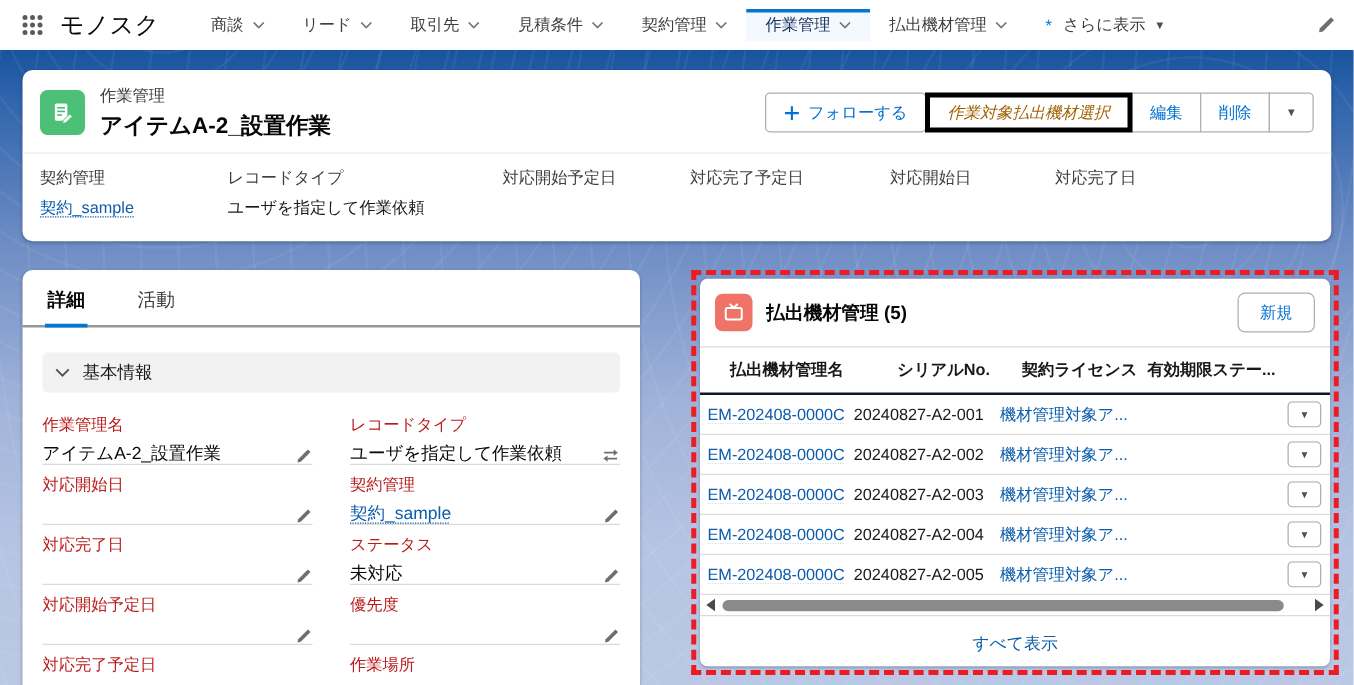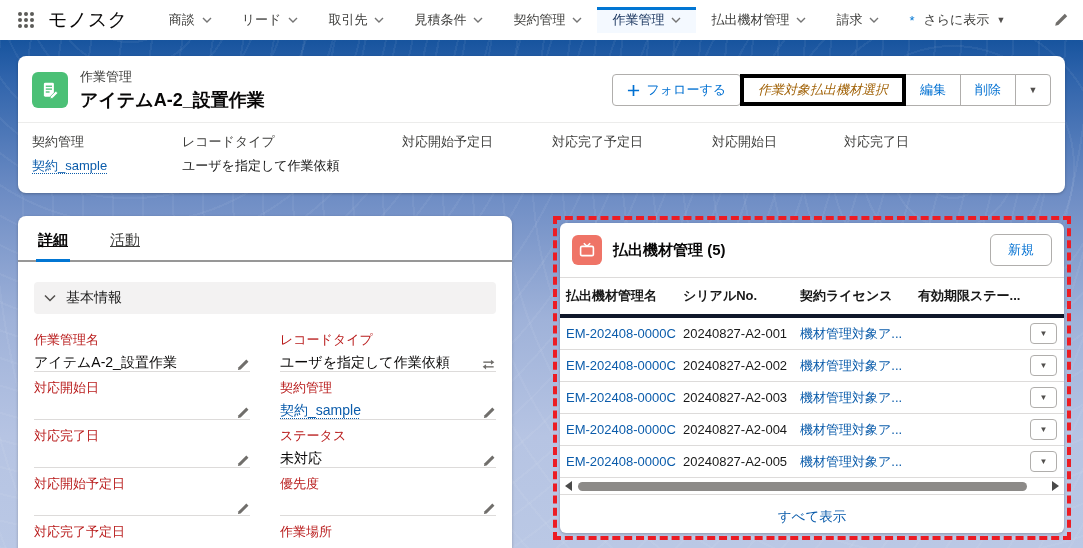--- a/index.html
+++ b/index.html
@@ -47,38 +47,38 @@
   .hc-fields { display:flex; padding:10px 14px 18px; border-top:1px solid #ececeb; }
   .hfield { padding-right:16px; }
   .hfield .lbl { font-size:13px; color:#3e3e3c; margin-bottom:6px;}
   .hfield .val { font-size:13px; min-height:17px;}
   .w1{width:150px}.w2{width:220px}.w3{width:150px}.w4{width:160px}.w5{width:132px}.w6{width:132px}
   a.lk { color:#0b5cab; text-decoration:none; cursor:pointer;}
   a.lk.dot { text-decoration:underline dotted; text-underline-offset:3px; text-decoration-thickness:1px;}
   
   .left-card { left:18px; top:176px; width:494px; height:400px; border-radius:8px 8px 0 0;}
   .dtabs { display:flex; padding:0 18px; border-bottom:2px solid #979797; }
-  .dtab { font-size:15px; color:#3e3e3c; padding:15px 2px 9px; margin-right:38px; cursor:pointer; border-bottom:3px solid transparent; margin-bottom:-2px;text-decoration:underline;}
+  .dtab { font-size:15px; color:#3e3e3c; padding:15px 2px 9px; margin-right:38px; cursor:pointer; border-bottom:3px solid transparent; margin-bottom:-2px;}
   .dtab.active { font-weight:bold; color:#080707; border-bottom:3px solid #0176d3;}
   .section-bar { margin:20px 16px 0; background:#f3f2f2; border-radius:4px; height:32px; display:flex; align-items:center; gap:10px; padding:0 10px; font-size:14px; color:#181818; cursor:pointer;}
   .fields-grid { margin:10px 16px 0; display:grid; grid-template-columns:1fr 1fr; column-gap:30px;}
   .fcell { border-bottom:1px solid #dddbda; padding:7px 0 2px; height:48px; }
   .fcell.cut { border-bottom:none; }
   .fcell .lbl { font-size:13px; color:#b91c1c; }
   .fcell .vrow { display:flex; justify-content:space-between; align-items:flex-end; min-height:23px; font-size:14px; color:#080707;}
   .edit-ic { color:#706e6b; cursor:pointer; flex:none; margin-left:8px;}
   
   .red-frame { position:absolute; left:553px; top:176px; width:518px; height:324px; border:4px dashed #ec1c24; padding:3px; }
   .right-card { background:#fff; border-radius:6px; width:100%; height:100%; display:flex; flex-direction:column; overflow:hidden; box-shadow:0 1px 3px rgba(0,0,0,.25);}
   .rc-head { display:flex; align-items:center; gap:11px; padding:11px 12px; }
   .tv-icon { width:30px; height:30px; border-radius:6px; background:#ef7467; display:flex; align-items:center; justify-content:center; flex:none;}
   .rc-title { font-size:15px; font-weight:bold; color:#080707;}
   .btn-new { margin-left:auto; border:1px solid #b0aeac; border-radius:6px; background:#fff; color:#0070d2; font-size:13px; padding:6px 17px; cursor:pointer;}
   .tgrid { display:grid; grid-template-columns:117px 117px 118px 1fr 44px; align-items:center;}
-  .thead { border-top:1px solid #dddbda; border-bottom:4px solid #0f172a; }
+  .thead { border-top:1px solid #dddbda; border-bottom:2px solid #0f172a;text-align:right; }
   .thead div { font-size:13px; font-weight:bold; color:#181818; padding:9px 2px 9px 6px; white-space:nowrap; overflow:hidden; cursor:pointer;}
   .trow { border-bottom:1px solid #dddbda; height:32px; font-size:13px;}
   .trow > div { padding-left:6px; white-space:nowrap; overflow:hidden;}
   .row-menu { width:27px; height:21px; border:1px solid #b0aeac; border-radius:4px; background:#fff; display:flex; align-items:center; justify-content:center; cursor:pointer; margin-left:4px;}
   .hscroll { display:flex; align-items:center; height:16px; padding:0 5px; gap:3px;}
   .arr { width:0; height:0; border-style:solid; cursor:pointer;}
   .arr-l { border-width:5px 7px 5px 0; border-color:transparent #4a4a4a transparent transparent;}
   .arr-r { border-width:5px 0 5px 7px; border-color:transparent transparent transparent #4a4a4a;}
   .track { flex:1; height:11px; position:relative; }
   .thumb { position:absolute; left:3px; right:22px; top:1px; height:9px; border-radius:5px; background:#8c8a88; cursor:pointer;}
@@ -138,26 +138,20 @@
           <path d="M1 1 L5 5 L9 1" fill="none" stroke="#747474" stroke-width="1.4"></path>
         </svg>
     </div>
     <div class="tab">
       <span>払出機材管理</span>
       <svg width="10" height="6" viewBox="0 0 10 6">
           <path d="M1 1 L5 5 L9 1" fill="none" stroke="#747474" stroke-width="1.4"></path>
         </svg>
     </div>
     <div class="tab">
-      <span>請求</span>
-      <svg width="10" height="6" viewBox="0 0 10 6">
-          <path d="M1 1 L5 5 L9 1" fill="none" stroke="#747474" stroke-width="1.4"></path>
-        </svg>
-    </div>
-    <div class="tab">
       <span class="star">*</span>
       <span>さらに表示</span>
       <span class="caret-fill">▼</span>
     </div>
   </div>
   <div class="nav-pencil">
     <svg width="16" height="16" viewBox="0 0 16 16">
         <path d="M11.8 1.8 l2.4 2.4 -8.9 8.9 -3.1 .7 .7-3.1 z" fill="#706e6b"></path>
       </svg>
   </div>

